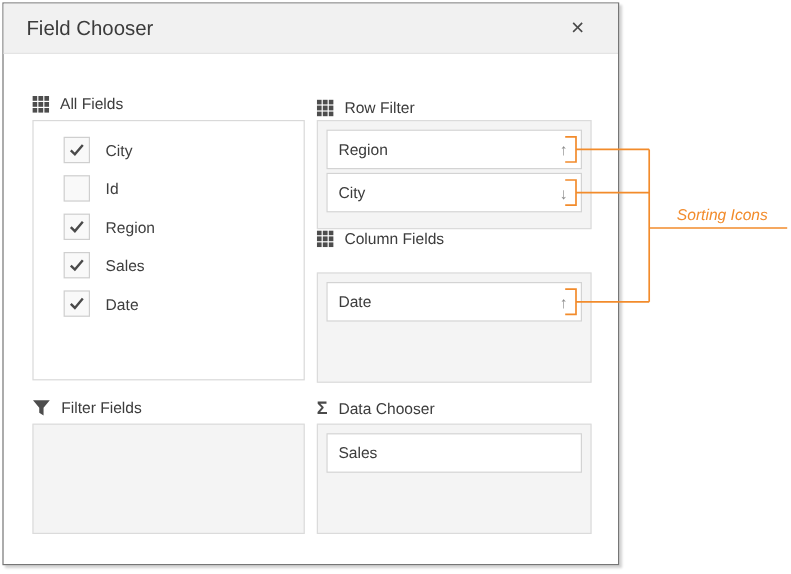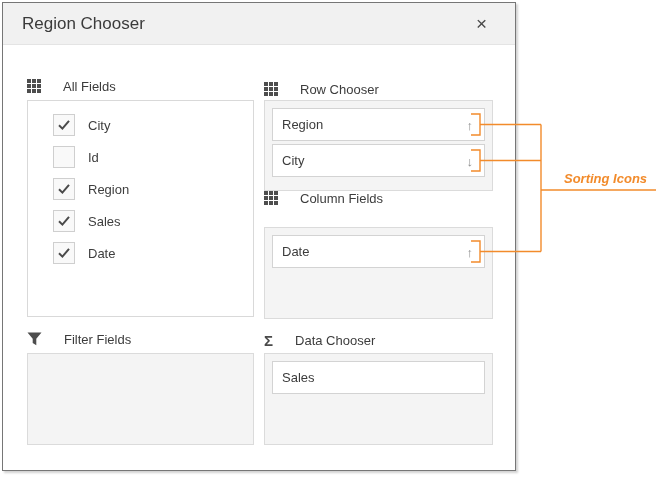--- a/index.html
+++ b/index.html
@@ -43,22 +43,22 @@
     font-size: 19px;
     color: #4a4a4a;
     line-height: 1;
     cursor: default;
     padding: 2px 4px;
   }
   
   .sec-header {
     position: absolute;
     display: flex;
-    align-items: flex-start;
-    gap: 22px;
+    align-items: center;
+    gap: 9px;
     font-size: 13px;
     color: #3c3c3c;
     white-space: nowrap;
   }
   .sec-header .ic { display: inline-flex; }
   .sigma {
     font-size: 15px;
     font-weight: 700;
     color: #4a4a4a;
     line-height: 1;
@@ -129,34 +129,34 @@
     stroke: var(--accent);
     stroke-width: 1.4;
     fill: none;
   }
   .ann-label {
     position: absolute;
     left: 564px;
     top: 171px;
     font-size: 13px;
     font-style: italic;
-    font-weight: 700;
+    font-weight: 400;
     color: var(--accent);
     white-space: nowrap;
   }
 </style>
 </head>
 <body>
 
 <div class="canvas">
 
   <div class="dialog">
 
     <div class="titlebar">
-      <span class="title">Region Chooser</span>
+      <span class="title">Field Chooser</span>
       <span class="close-btn">×</span>
     </div>
 
     <div class="sec-header" style="left:24px; top:76px;">
       <span class="ic">
         <svg width="14" height="14" viewBox="0 0 14 14">
             <g fill="#4d4d4d">
           <rect x="0" y="0" width="4" height="4"></rect>
               <rect x="5" y="0" width="4" height="4"></rect>
               <rect x="10" y="0" width="4" height="4"></rect>
@@ -219,21 +219,21 @@
               <rect x="10" y="0" width="4" height="4"></rect>
           <rect x="0" y="5" width="4" height="4"></rect>
               <rect x="5" y="5" width="4" height="4"></rect>
               <rect x="10" y="5" width="4" height="4"></rect>
           <rect x="0" y="10" width="4" height="4"></rect>
               <rect x="5" y="10" width="4" height="4"></rect>
               <rect x="10" y="10" width="4" height="4"></rect>
         </g>
           </svg>
       </span>
-      <span>Row Chooser</span>
+      <span>Row Filter</span>
     </div>
     <div class="dropzone" style="left:261px; top:97px; width:229px; height:91px;">
       <div class="field-item">
         <span>Region</span>
         <span class="sort-arrow">↑</span>
       </div>
       <div class="field-item">
         <span>City</span>
         <span class="sort-arrow">↓</span>
       </div>

